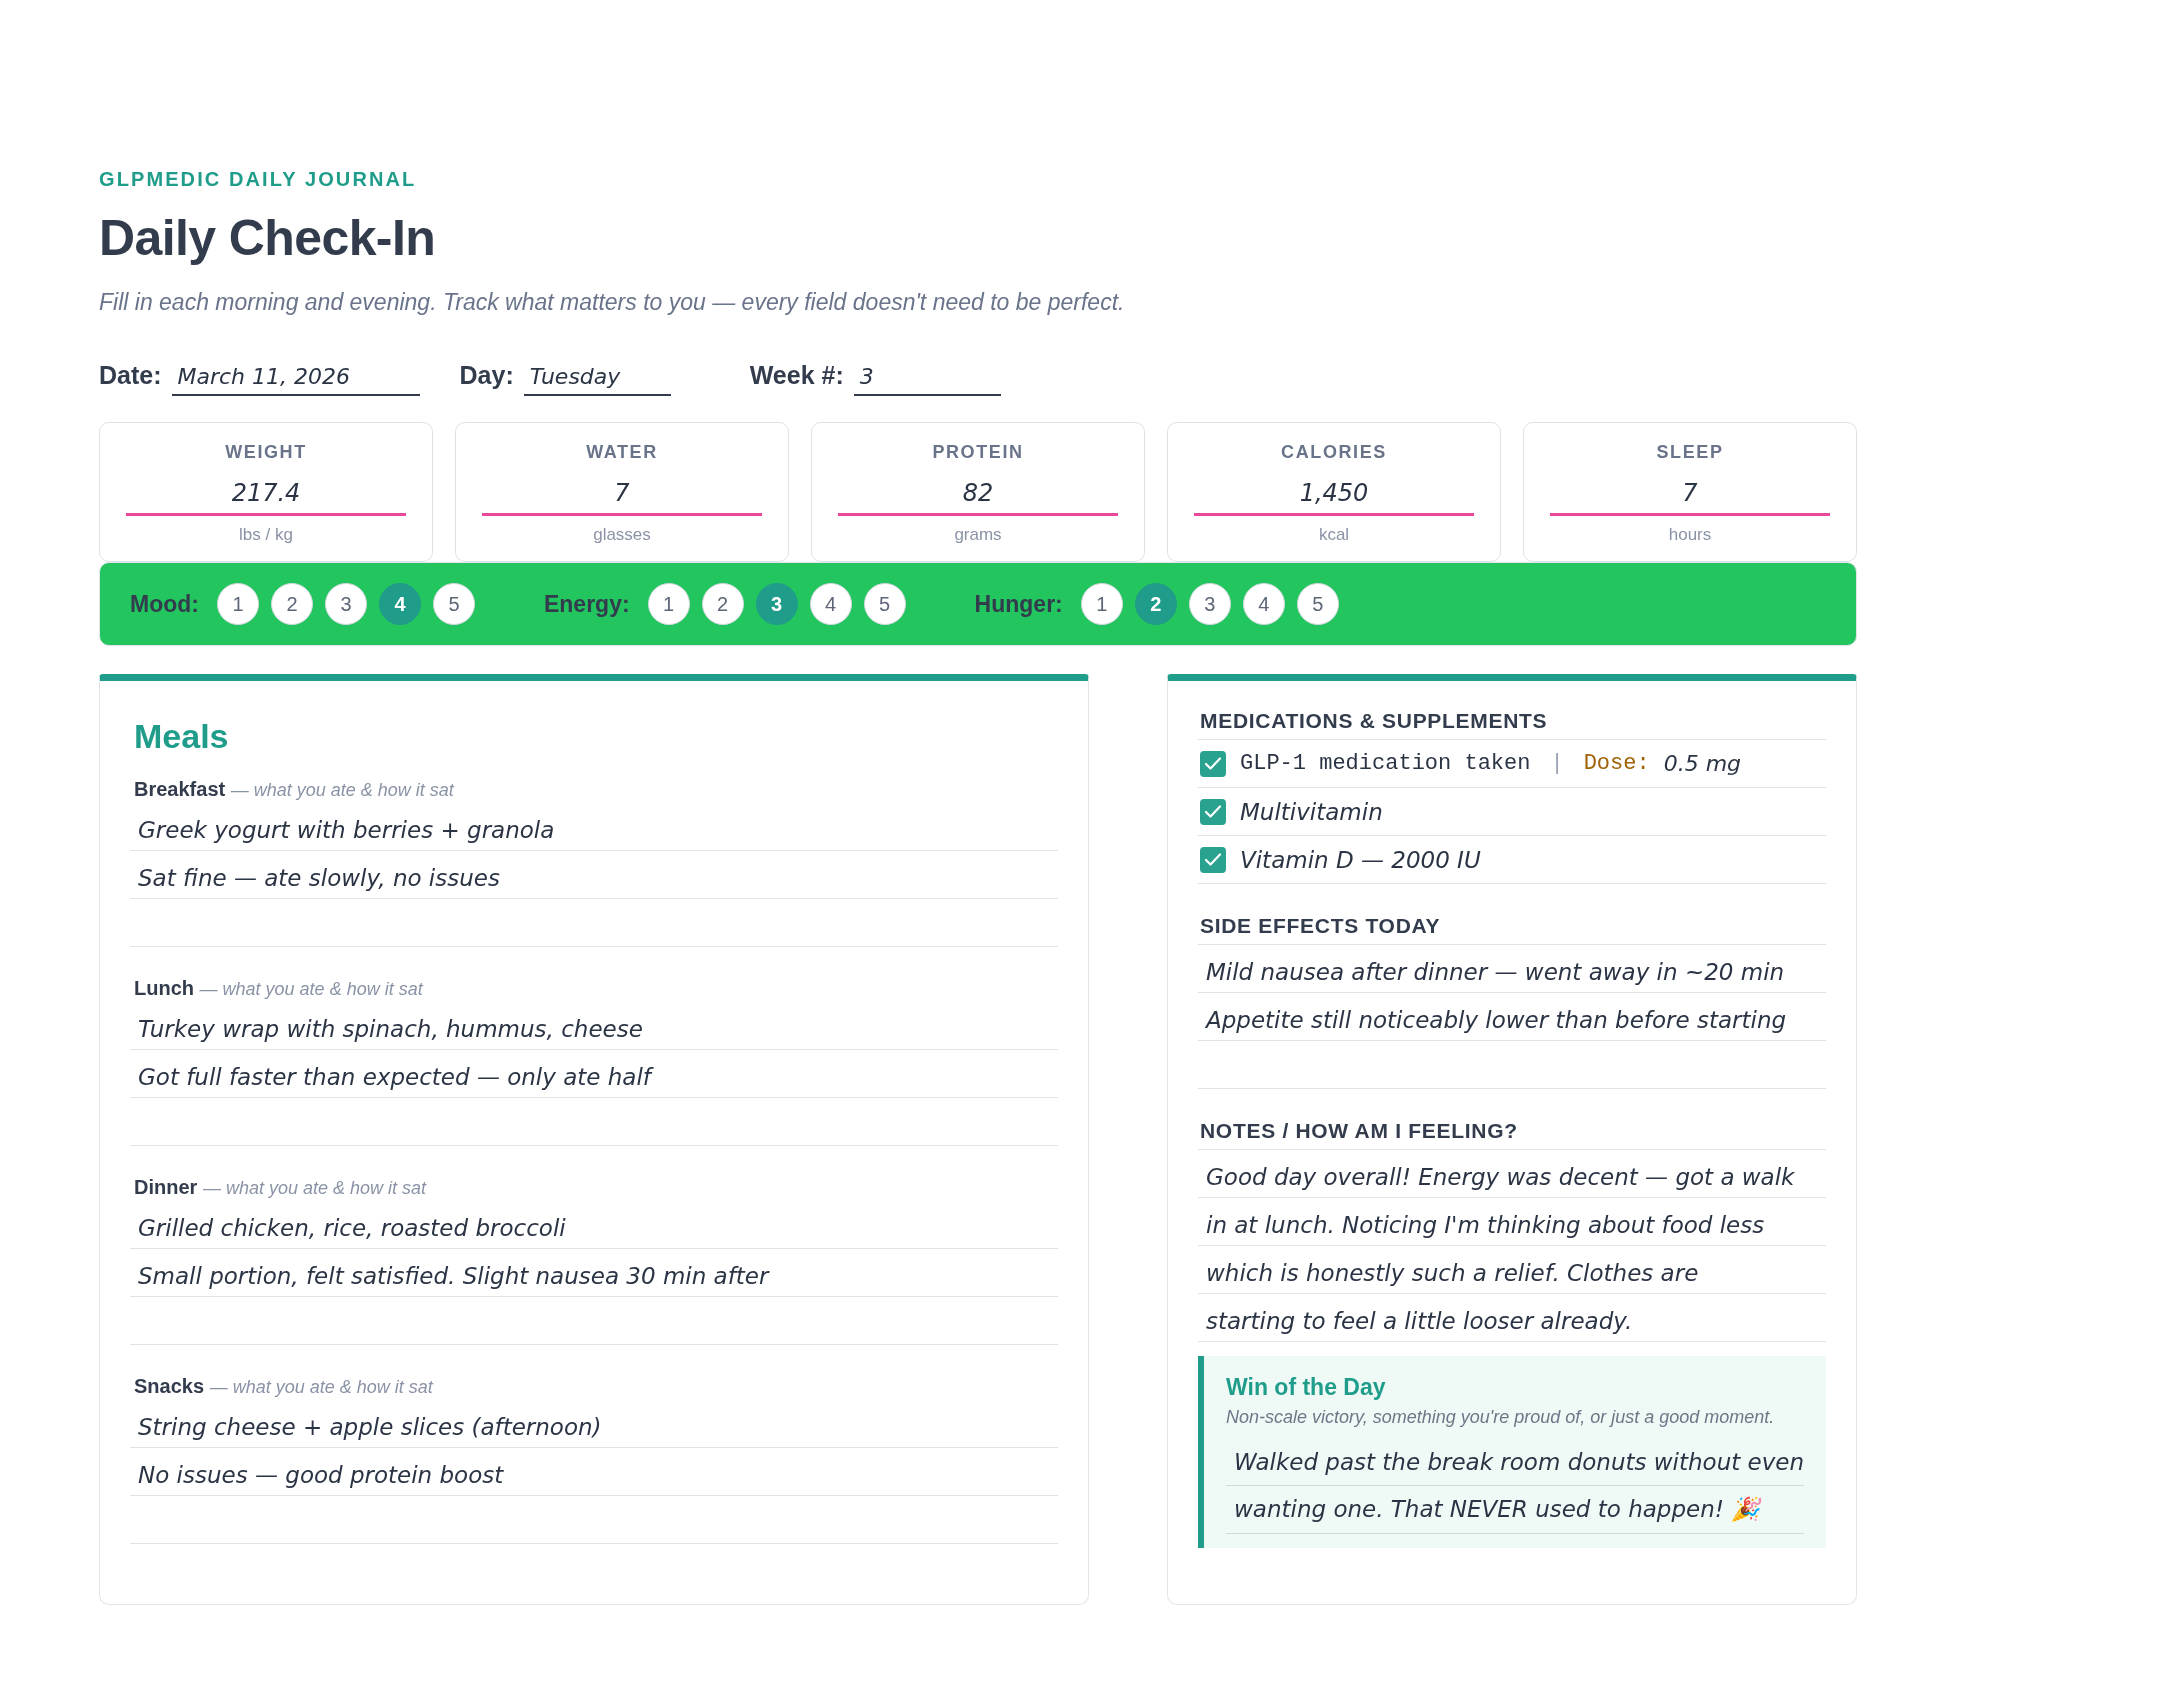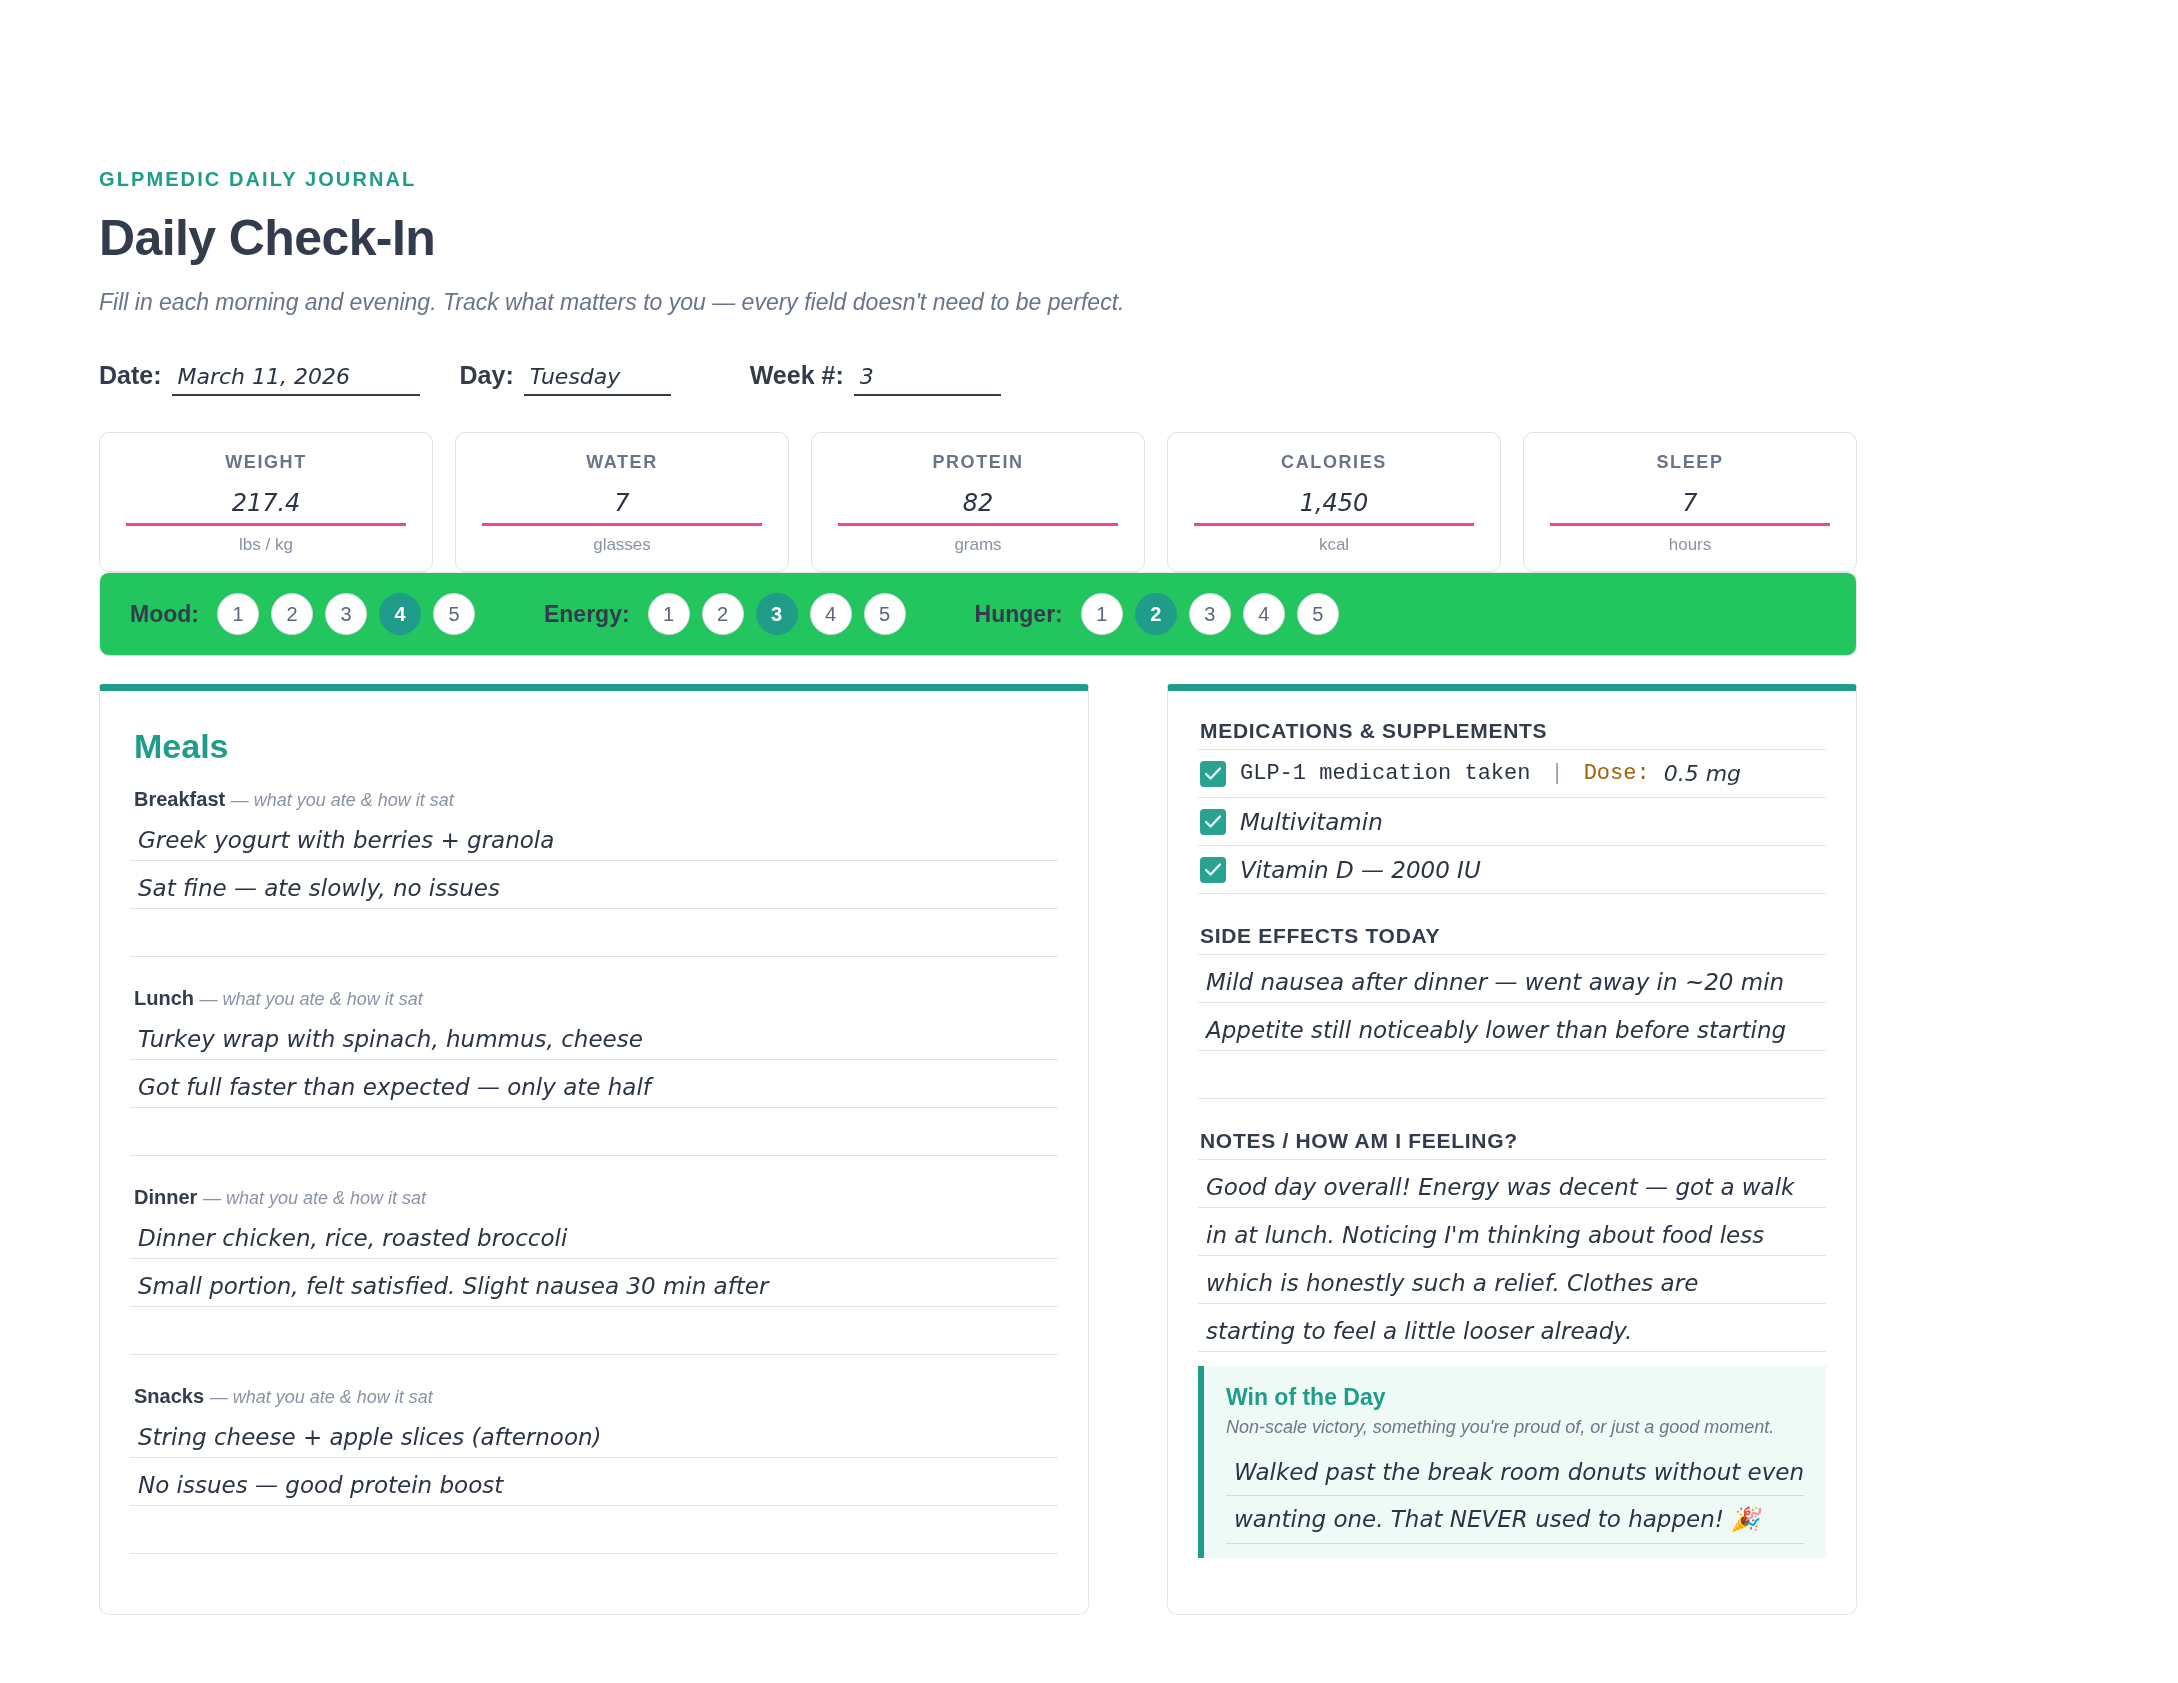--- a/index.html
+++ b/index.html
@@ -38,21 +38,21 @@
     font-style: italic;
     color: #69738a;
     margin-bottom: 38px;
   }
 
   
   .daterow {
     display: flex;
     align-items: flex-end;
     gap: 0;
-    margin-bottom: 36px;
+    margin-bottom: 26px;
     height: 42px;
   }
   .dfield { display: flex; align-items: baseline; }
   .dlabel {
     font-size: 25px;
     font-weight: bold;
     color: #333c4d;
     margin-right: 10px;
     white-space: nowrap;
   }
@@ -374,21 +374,21 @@
             <span class="hand"></span>
           </div>
       </div>
 
       <div class="meal">
         <div class="meal-head">
           <span class="meal-name">Dinner</span>
           <span class="meal-hint">— what you ate &amp; how it sat</span>
         </div>
         <div class="wline">
-            <span class="hand">Dinner chicken, rice, roasted broccoli</span>
+            <span class="hand">Grilled chicken, rice, roasted broccoli</span>
           </div>
         <div class="wline">
             <span class="hand">Small portion, felt satisfied. Slight nausea 30 min after</span>
           </div>
         <div class="wline">
             <span class="hand"></span>
           </div>
       </div>
 
       <div class="meal">

